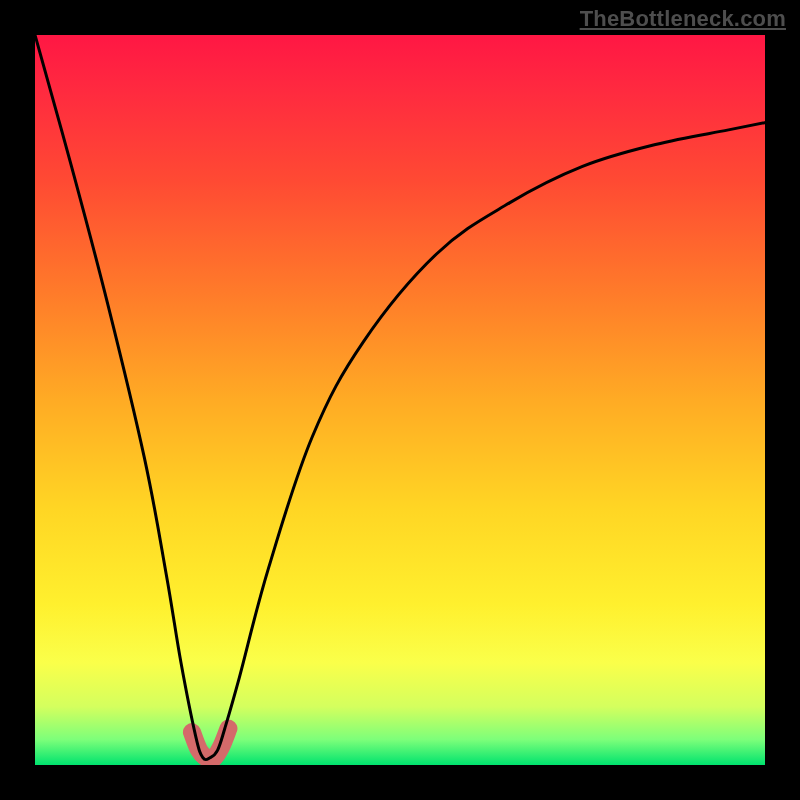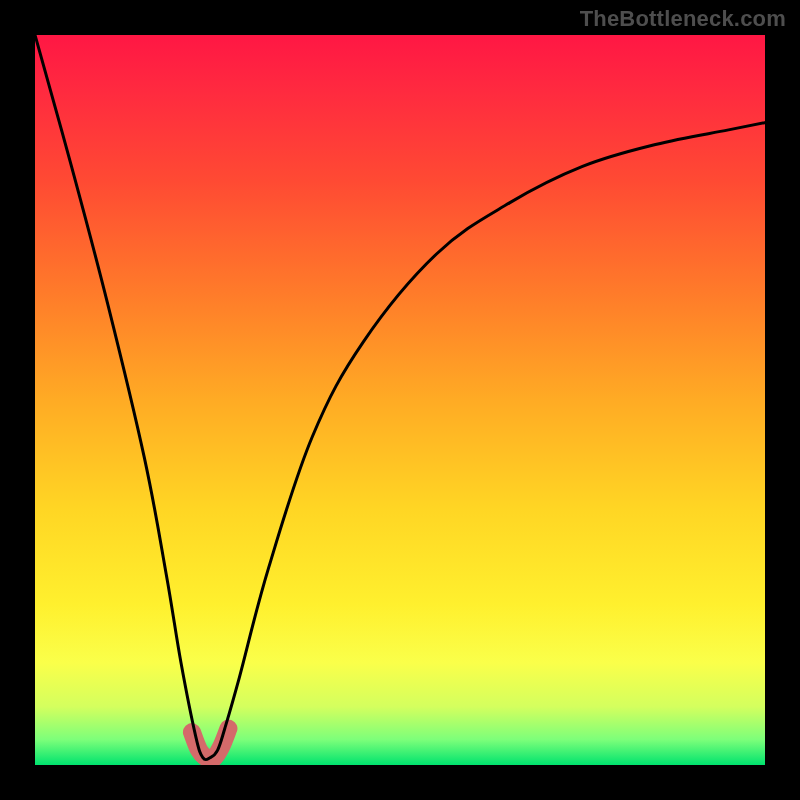--- a/index.html
+++ b/index.html
@@ -33,20 +33,21 @@
   }
   .watermark {
     position: absolute;
     top: 6px;
     right: 14px;
     color: #4e4e4e;
     font-size: 22px;
     font-weight: 600;
     letter-spacing: 0.2px;
     user-select: none;
+    text-decoration: underline;
   }
   svg.curve {
     position: absolute;
     inset: 0;
     width: 730px;
     height: 730px;
     overflow: visible;
   }
 </style>
 </head>

